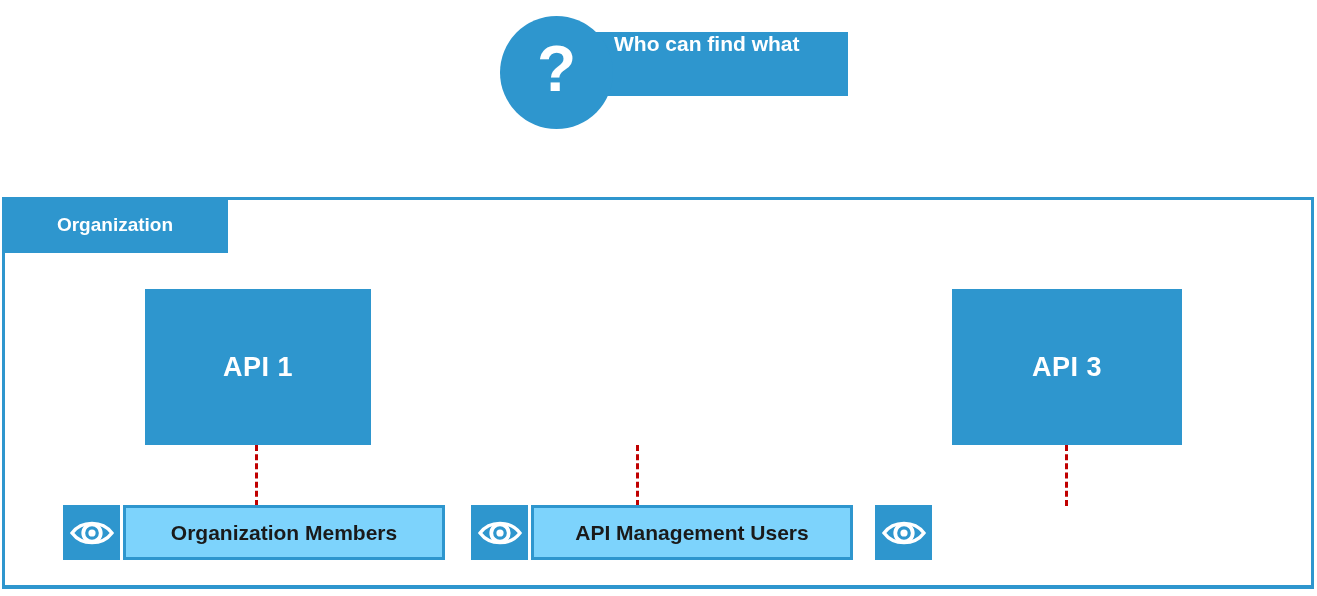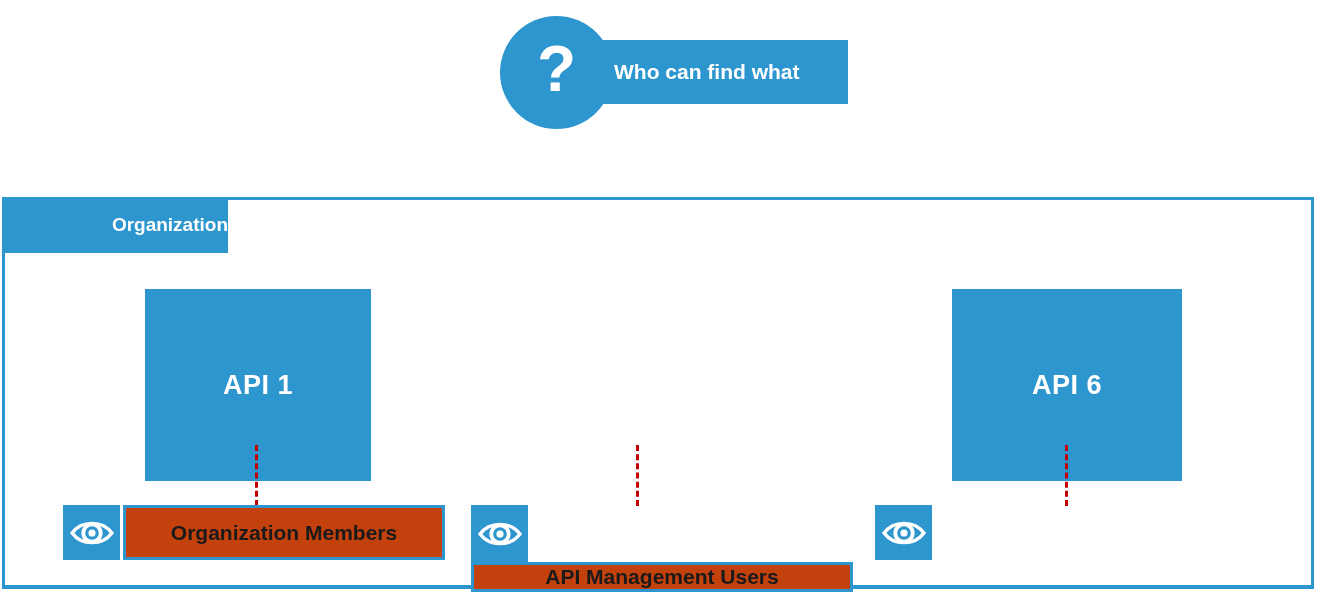--- a/index.html
+++ b/index.html
@@ -14,25 +14,24 @@
     width: 1317px;
     height: 596px;
     background: #ffffff;
     font-family: "Liberation Sans", sans-serif;
     overflow: hidden;
   }
 
   
   .header-bar {
     position: absolute;
-    left: 556px; top: 40px;
+    left: 556px; top: 32px;
     width: 292px; height: 64px;
     background: var(--accent);
     display: flex;
-    align-items: center;
     padding-left: 58px;
   }
   .header-title {
     color: #ffffff;
     font-size: 21px;
     font-weight: bold;
     white-space: nowrap;
   }
   .header-circle {
     position: absolute;
@@ -62,32 +61,32 @@
     background: #ffffff;
   }
   .org-tab {
     position: absolute;
     left: 2px; top: 197px;
     width: 226px; height: 56px;
     background: var(--accent);
     color: #ffffff;
     font-size: 19px;
     font-weight: bold;
-    text-align: right;
+    text-align: center;
     display: flex;
     flex-direction: column;
     justify-content: center;
     line-height: 1.35;
   }
 
   
   .api-box {
     position: absolute;
     top: 289px;
-    height: 192px;
+    height: 156px;
     background: var(--accent);
     color: #ffffff;
     font-size: 27px;
     font-weight: bold;
     display: flex;
     align-items: center;
     justify-content: center;
     letter-spacing: 0.5px;
   }
   .api-1 { left: 145px; width: 226px; }
@@ -107,36 +106,36 @@
   .connector-3 { left: 1065px; }
 
   
   .audience {
     position: absolute;
     top: 505px;
     height: 55px;
     display: flex;
   }
   .aud-1 { left: 63px;  width: 382px; }
-  .aud-2 { left: 471px; width: 382px; flex-direction: column; }
+  .aud-2 { left: 471px; width: 382px; }
   .aud-3 { left: 875px; width: 422px; }
   .aud-icon {
     width: 57px;
     height: 55px;
     background: var(--accent);
     flex: 0 0 57px;
     display: flex;
     align-items: center;
     justify-content: center;
     margin-right: 3px;
   }
   .aud-icon svg { display: block; }
   .aud-text {
     flex: 1;
-    background: #c2410c;
+    background: #7dd3fc;
     border: 3px solid var(--accent);
     color: var(--label-text);
     font-size: 21px;
     font-weight: bold;
     display: flex;
     align-items: center;
     justify-content: center;
     white-space: nowrap;
   }
 </style>
@@ -154,21 +153,21 @@
 
   <div class="org-frame"></div>
   <div class="org-tab">
     <span>Organization</span>
   </div>
 
   <div class="api-box api-1">
     <span>API 1</span>
   </div>
   <div class="api-box api-3">
-    <span>API 6</span>
+    <span>API 3</span>
   </div>
 
   <div class="connector connector-1"></div>
   <div class="connector connector-2"></div>
   <div class="connector connector-3"></div>
 
   <div class="audience aud-1">
     <div class="aud-icon">
       <svg width="46" height="38" viewBox="0 0 48 40" aria-hidden="true">
         <path d="M3 20 C 13 6.5, 35 6.5, 45 20 C 35 33.5, 13 33.5, 3 20 Z" fill="none" stroke="#ffffff" stroke-width="3.6"></path>

